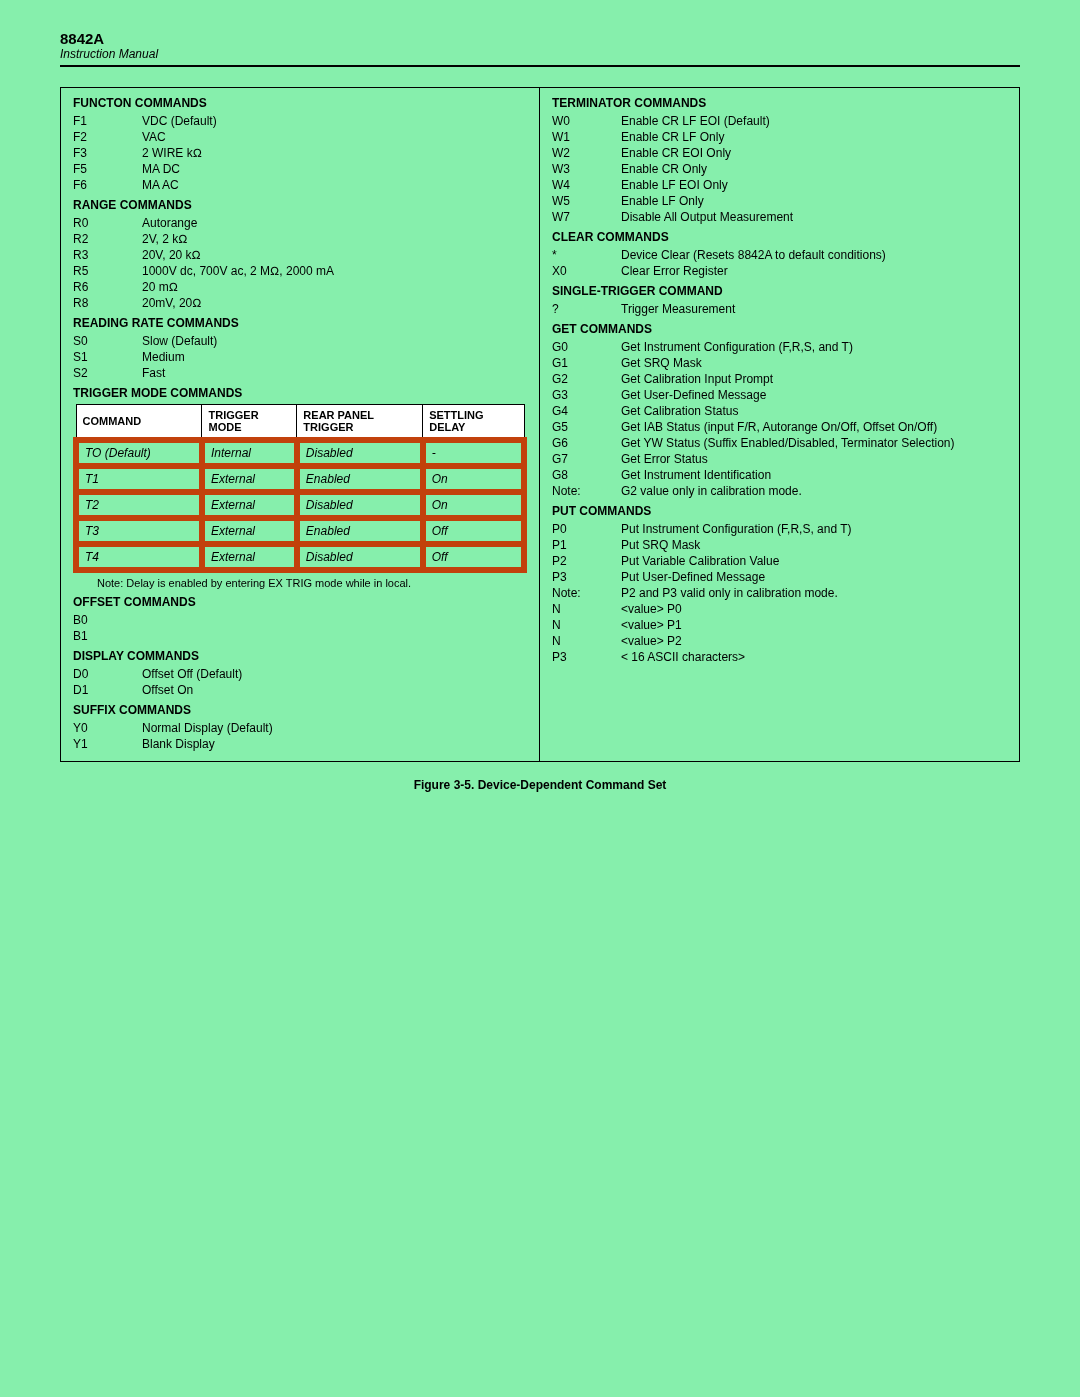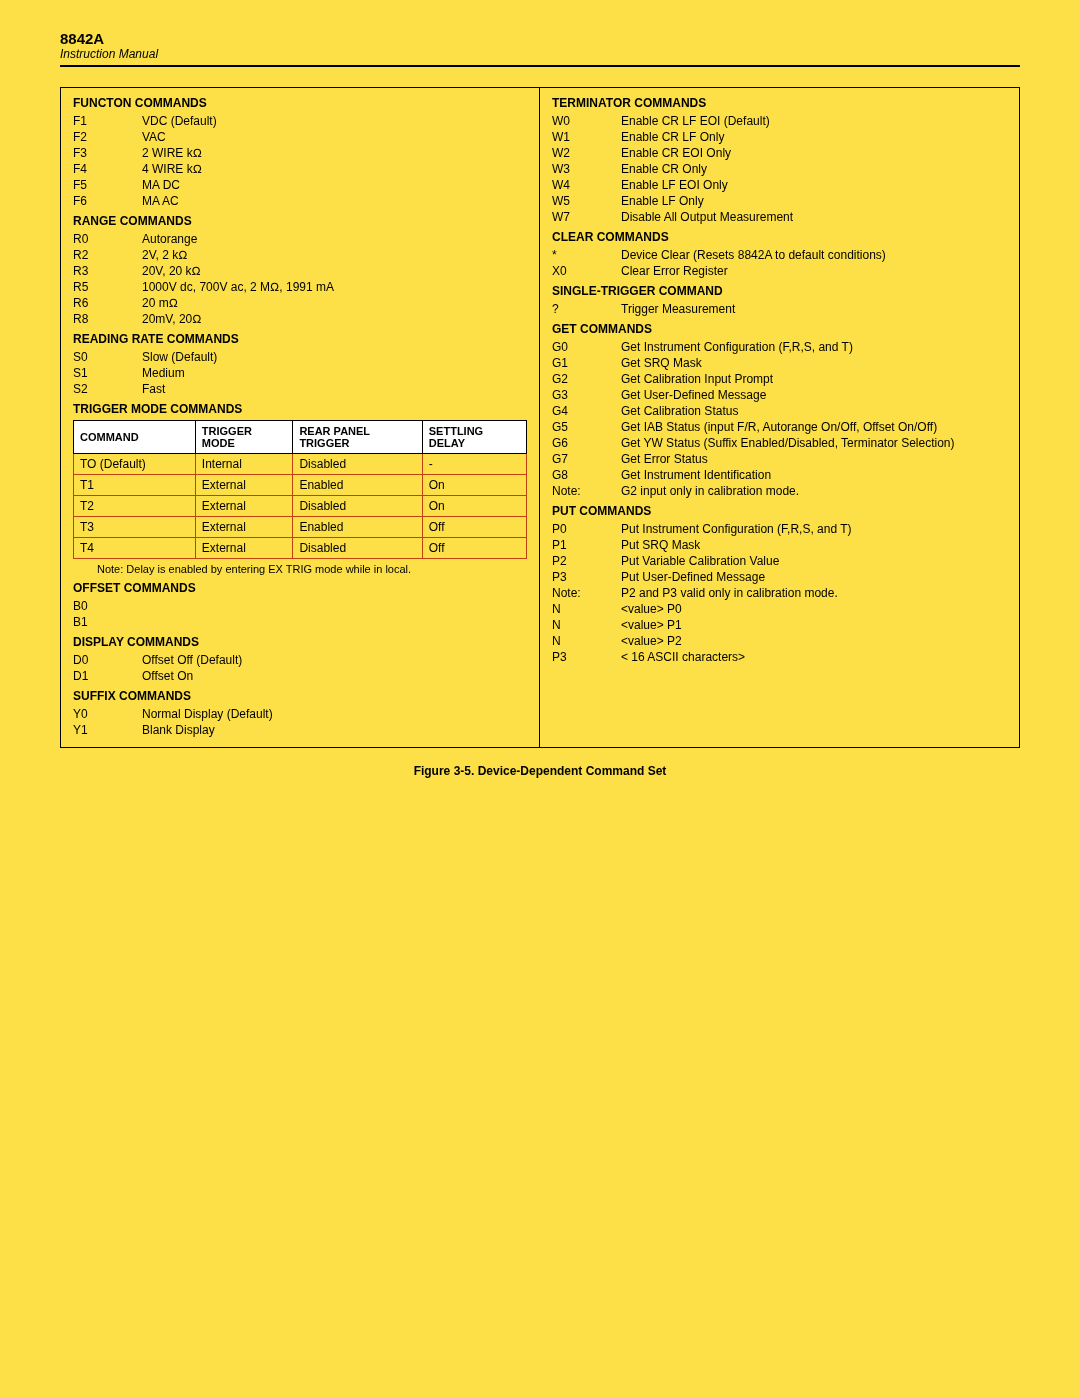--- a/index.html
+++ b/index.html
@@ -9,21 +9,21 @@
       background: #fff;
       color: #000;
       width: 1080px;
       min-height: 1397px;
       padding: 0;
     }
     .page {
       width: 1080px;
       min-height: 1397px;
       padding: 30px 60px 40px 60px;
-      background: #fde047;
+      background: #86efac;
     }
     .header {
       border-bottom: 2px solid #000;
       padding-bottom: 4px;
       margin-bottom: 20px;
     }
     .header-title {
       font-size: 15px;
       font-weight: bold;
     }
@@ -84,23 +84,24 @@
     }
     .trigger-table th {
       border: 1px solid #000;
       padding: 4px 6px;
       text-align: left;
       font-weight: bold;
       font-size: 11px;
       background: #fff;
     }
     .trigger-table td {
-      border: 1px solid #c2410c;
+      border: 6px solid #c2410c;
       padding: 3px 6px;
       vertical-align: top;
+      font-style: italic;
     }
     .note-row {
       font-size: 11px;
       margin-top: 4px;
       margin-bottom: 2px;
       padding-left: 24px;
     }
     .figure-caption {
       text-align: center;
       font-weight: bold;
@@ -135,24 +136,20 @@
           </div>
         <div class="cmd-row">
             <span class="cmd-code">F2</span>
             <span class="cmd-desc">VAC</span>
           </div>
         <div class="cmd-row">
             <span class="cmd-code">F3</span>
             <span class="cmd-desc">2 WIRE kΩ</span>
           </div>
         <div class="cmd-row">
-            <span class="cmd-code">F4</span>
-            <span class="cmd-desc">4 WIRE kΩ</span>
-          </div>
-        <div class="cmd-row">
             <span class="cmd-code">F5</span>
             <span class="cmd-desc">MA DC</span>
           </div>
         <div class="cmd-row">
             <span class="cmd-code">F6</span>
             <span class="cmd-desc">MA AC</span>
           </div>
 
         <div class="section-heading">RANGE COMMANDS</div>
         <div class="cmd-row">
@@ -162,21 +159,21 @@
         <div class="cmd-row">
             <span class="cmd-code">R2</span>
             <span class="cmd-desc">2V, 2 kΩ</span>
           </div>
         <div class="cmd-row">
             <span class="cmd-code">R3</span>
             <span class="cmd-desc">20V, 20 kΩ</span>
           </div>
         <div class="cmd-row">
             <span class="cmd-code">R5</span>
-            <span class="cmd-desc">1000V dc, 700V ac, 2 MΩ, 1991 mA</span>
+            <span class="cmd-desc">1000V dc, 700V ac, 2 MΩ, 2000 mA</span>
           </div>
         <div class="cmd-row">
             <span class="cmd-code">R6</span>
             <span class="cmd-desc">20 mΩ</span>
           </div>
         <div class="cmd-row">
             <span class="cmd-code">R8</span>
             <span class="cmd-desc">20mV, 20Ω</span>
           </div>
 
@@ -351,21 +348,21 @@
         <div class="cmd-row">
             <span class="cmd-code">G7</span>
             <span class="cmd-desc">Get Error Status</span>
           </div>
         <div class="cmd-row">
             <span class="cmd-code">G8</span>
             <span class="cmd-desc">Get Instrument Identification</span>
           </div>
         <div class="cmd-row">
             <span class="cmd-code">Note:</span>
-            <span class="cmd-desc">G2 input only in calibration mode.</span>
+            <span class="cmd-desc">G2 value only in calibration mode.</span>
           </div>
 
         <div class="section-heading">PUT COMMANDS</div>
         <div class="cmd-row">
             <span class="cmd-code">P0</span>
             <span class="cmd-desc">Put Instrument Configuration (F,R,S, and T)</span>
           </div>
         <div class="cmd-row">
             <span class="cmd-code">P1</span>
             <span class="cmd-desc">Put SRQ Mask</span>

